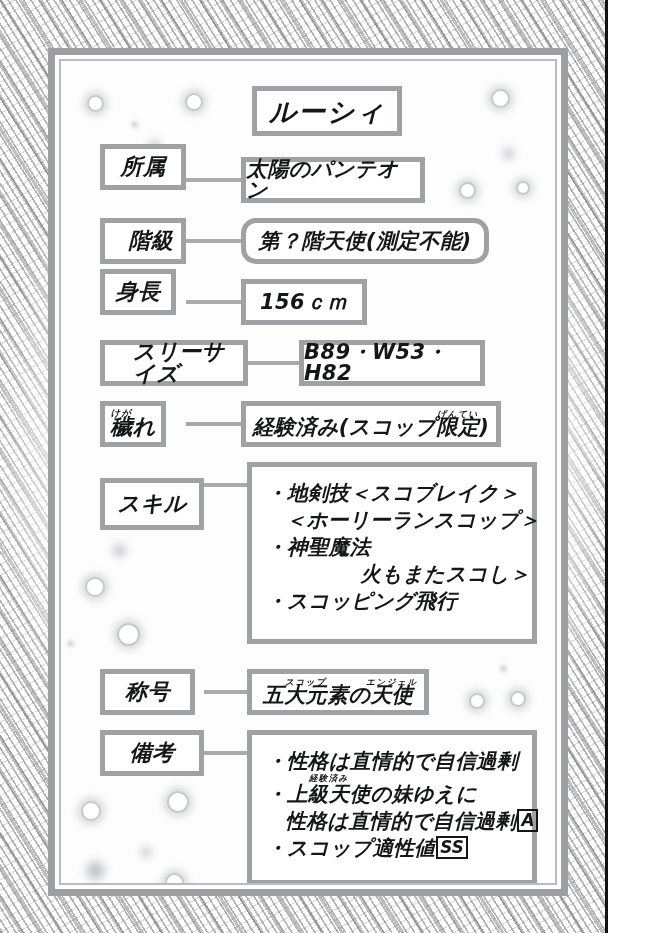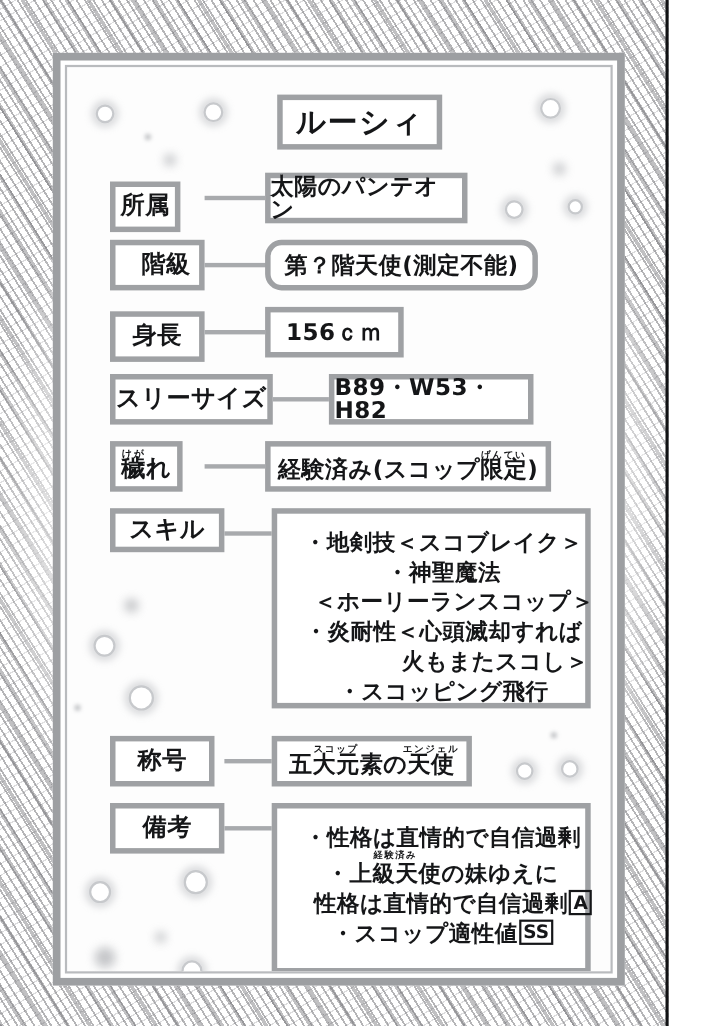--- a/index.html
+++ b/index.html
@@ -116,36 +116,37 @@
     background: #ffffff;
     border: 5px solid #9fa1a4;
     box-sizing: border-box;
     display: flex;
     align-items: center;
     justify-content: center;
     color: #151618;
     font-weight: 700;
     letter-spacing: 0.02em;
     line-height: 1.0;
+    font-style: italic;
   }
 
   .name-box {
     font-size: 27px;
     letter-spacing: 0.06em;
   }
   .label-box { font-size: 22px; }
   .value-box { font-size: 21px; }
 
   .multiline {
     align-items: flex-start;
     justify-content: flex-start;
     padding: 13px 10px 13px 14px;
     line-height: 1.32;
     font-size: 20.5px;
-    text-align: center;
+    text-align: left;
   }
   .multiline .line { white-space: nowrap; }
   .indent-1 { padding-left: 0.95em; }
   .indent-2 { padding-left: 4.6em; }
 
   
   .connector {
     position: absolute;
     height: 4px;
     background: #a8aaad;
@@ -217,45 +218,45 @@
       <div class="bokeh-ring" style="left:20px;  top:740px; width:16px; height:16px;"></div>
       <div class="bokeh-ring" style="left:106px; top:730px; width:18px; height:18px;"></div>
       <div class="bokeh-soft" style="left:80px;  top:786px; width:10px; height:10px;"></div>
       <div class="bokeh-soft" style="left:25px;  top:800px; width:19px; height:19px;"></div>
       <div class="bokeh-ring" style="left:104px; top:812px; width:15px; height:15px;"></div>
 
       <div class="box name-box" style="left:191px; top:25px; width:150px; height:50px;">
         <span>ルーシィ</span>
       </div>
 
-      <div class="box label-box" style="left:39px; top:104px; width:64px; height:46px;">
+      <div class="box label-box" style="left:39px; top:83px; width:86px; height:46px;">
         <span>所属</span>
       </div>
       <div class="connector" style="left:125px; top:117px; width:60px;"></div>
       <div class="box value-box" style="left:180px; top:96px; width:184px; height:46px;">
         <span>太陽のパンテオン</span>
       </div>
 
       <div class="box label-box" style="left:39px; top:157px; width:86px; height:46px;padding-left:16px;">
         <span>階級</span>
       </div>
       <div class="connector" style="left:125px; top:178px; width:60px;"></div>
       <div class="box value-box" style="left:180px; top:157px; width:248px; height:46px;border-radius:15px;">
         <span>第？階天使(測定不能)</span>
       </div>
 
-      <div class="box label-box" style="left:39px; top:222px; width:86px; height:46px;">
+      <div class="box label-box" style="left:39px; top:208px; width:76px; height:46px;">
         <span>身長</span>
       </div>
       <div class="connector" style="left:125px; top:239px; width:60px;"></div>
       <div class="box value-box" style="left:180px; top:218px; width:126px; height:46px;">
         <span>156ｃｍ</span>
       </div>
 
-      <div class="box label-box" style="left:39px; top:279px; width:148px; height:46px;">
+      <div class="box label-box" style="left:39px; top:279px; width:148px; height:46px;padding-left:28px;">
         <span>スリーサイズ</span>
       </div>
       <div class="connector" style="left:187px; top:300px; width:56px;"></div>
       <div class="box value-box" style="left:238px; top:279px; width:186px; height:46px;">
         <span>B89・W53・H82</span>
       </div>
 
       <div class="box label-box ruby-host" style="left:39px; top:340px; width:66px; height:46px;">
         <span>
           <span class="rb">
@@ -267,30 +268,29 @@
       <div class="connector" style="left:125px; top:361px; width:60px;"></div>
       <div class="box value-box ruby-host" style="left:180px; top:340px; width:260px; height:46px;">
         <span>
           <span>経験済み(スコップ</span><span class="rb">
             <span class="rt">げんてい</span>
             <span>限定</span>
           </span><span>)</span>
         </span>
       </div>
 
-      <div class="box label-box" style="left:39px; top:401px; width:104px; height:40px;">
+      <div class="box label-box" style="left:39px; top:417px; width:104px; height:52px;">
         <span>スキル</span>
       </div>
       <div class="connector" style="left:143px; top:422px; width:48px;"></div>
       <div class="box multiline" style="left:186px; top:401px; width:290px; height:182px;">
         <div>
           <div class="line">・地剣技＜スコブレイク＞</div>
+          <div class="line indent-1">＜ホーリーランスコップ＞</div>
           <div class="line">・神聖魔法</div>
-          <div class="line indent-1">＜ホーリーランスコップ＞</div>
-          <div class="line">・炎耐性＜心頭滅却すれば</div>
           <div class="line indent-2">火もまたスコし＞</div>
           <div class="line">・スコッピング飛行</div>
         </div>
       </div>
 
       <div class="box label-box" style="left:39px; top:608px; width:95px; height:46px;">
         <span>称号</span>
       </div>
       <div class="connector" style="left:143px; top:629px; width:48px;"></div>
       <div class="box value-box ruby-host" style="left:186px; top:608px; width:182px; height:46px;">

